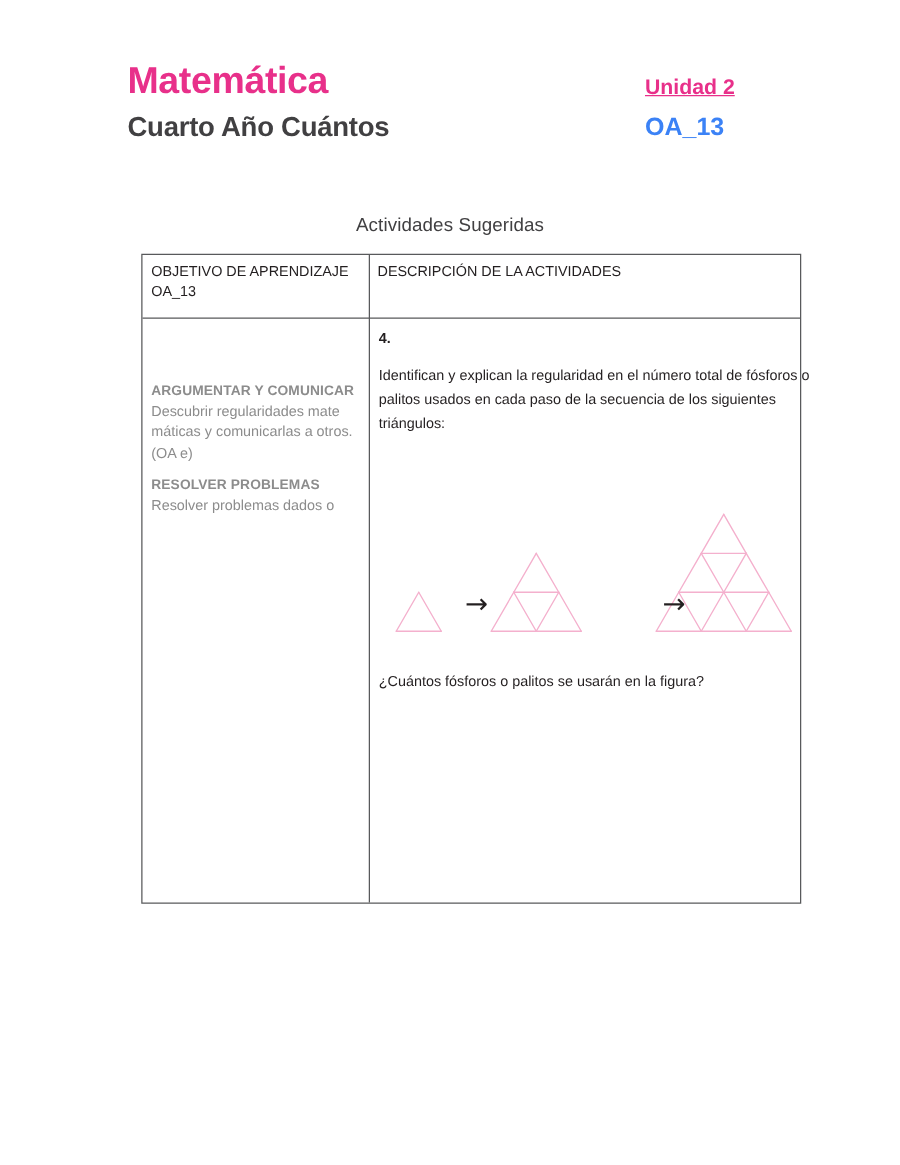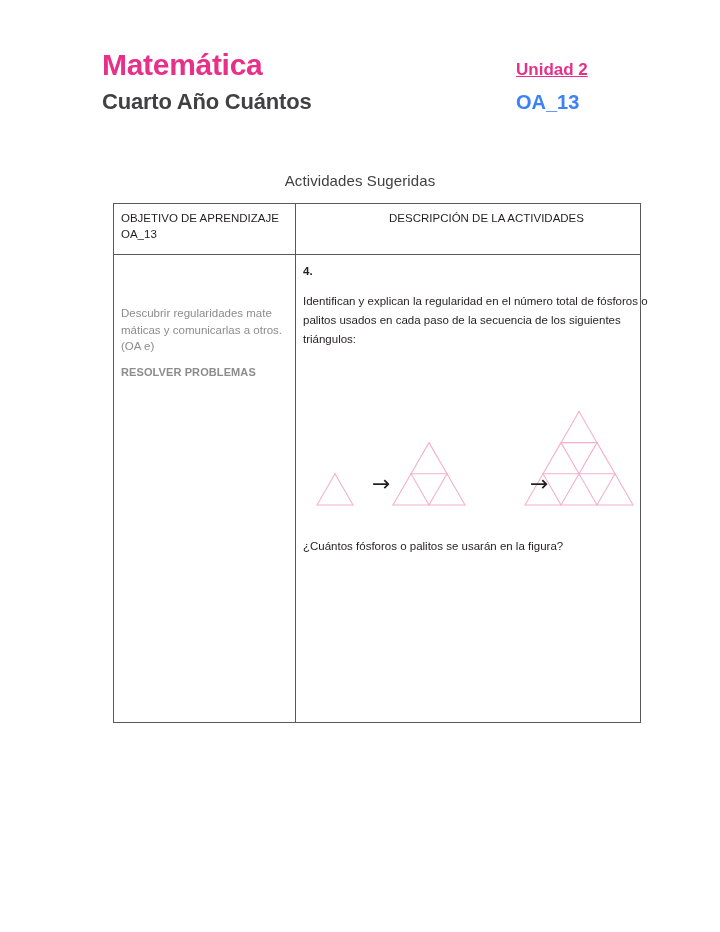--- a/index.html
+++ b/index.html
@@ -123,21 +123,21 @@
     color: #231f20;
   }
   .th-description {
     position: absolute;
     left: 182px;
     top: 0;
     width: 381px;
     height: 50px;
     box-sizing: border-box;
     padding: 6px 6px 0 6px;
-    text-align: center;
+    text-align: left;
     font-size: 11.5px;
     line-height: 16px;
     color: #231f20;
   }
 
   
   .td-objective {
     position: absolute;
     left: 0;
     top: 51px;
@@ -236,28 +236,30 @@
 
   <div class="table-head-row"></div>
   <div class="col-divider"></div>
 
   <div class="th-objective">OBJETIVO DE APRENDIZAJE OA_13</div>
   <div class="th-description">DESCRIPCIÓN DE LA ACTIVIDADES</div>
 
   <div class="td-objective">
 
     <div class="skills-block">
+      <div class="skill-heading">ARGUMENTAR Y COMUNICAR</div>
       <div class="skill-body">
         <span>Descubrir regularidades mate</span>
         <span>máticas y comunicarlas a otros.</span>
         <span>(OA e)</span>
       </div>
 
       <div class="skill-heading">RESOLVER PROBLEMAS</div>
       <div class="skill-body">
+        <span>Resolver problemas dados o</span>
       </div>
     </div>
   </div>
 
   <div class="td-description">
     <div class="act-number">4.</div>
     <div class="act-text">Identifican y explican la regularidad en el número total de fósforos o palitos usados en cada paso de la secuencia de los siguientes triángulos:</div>
 
     <div class="figure-area">
       <svg width="400" height="152" viewBox="0 0 400 152">

